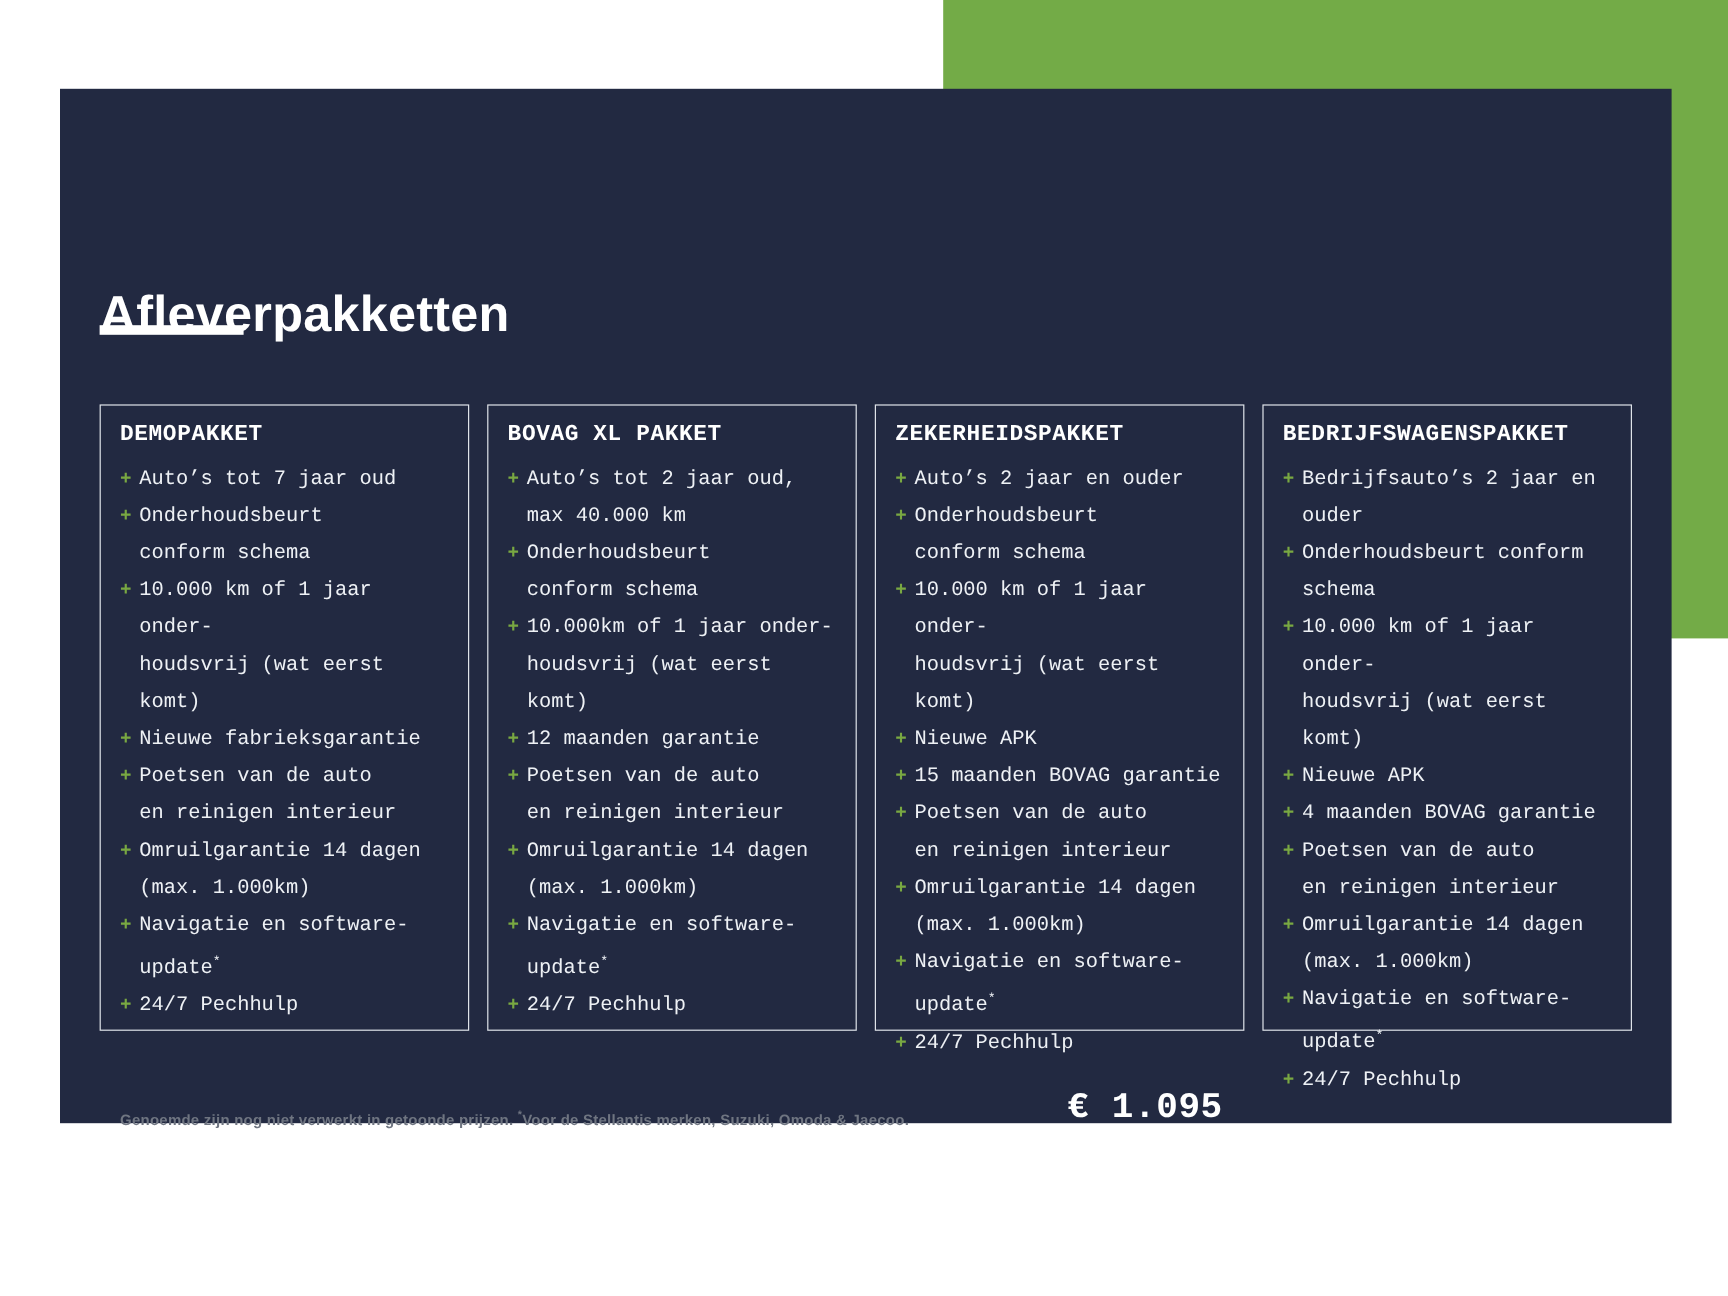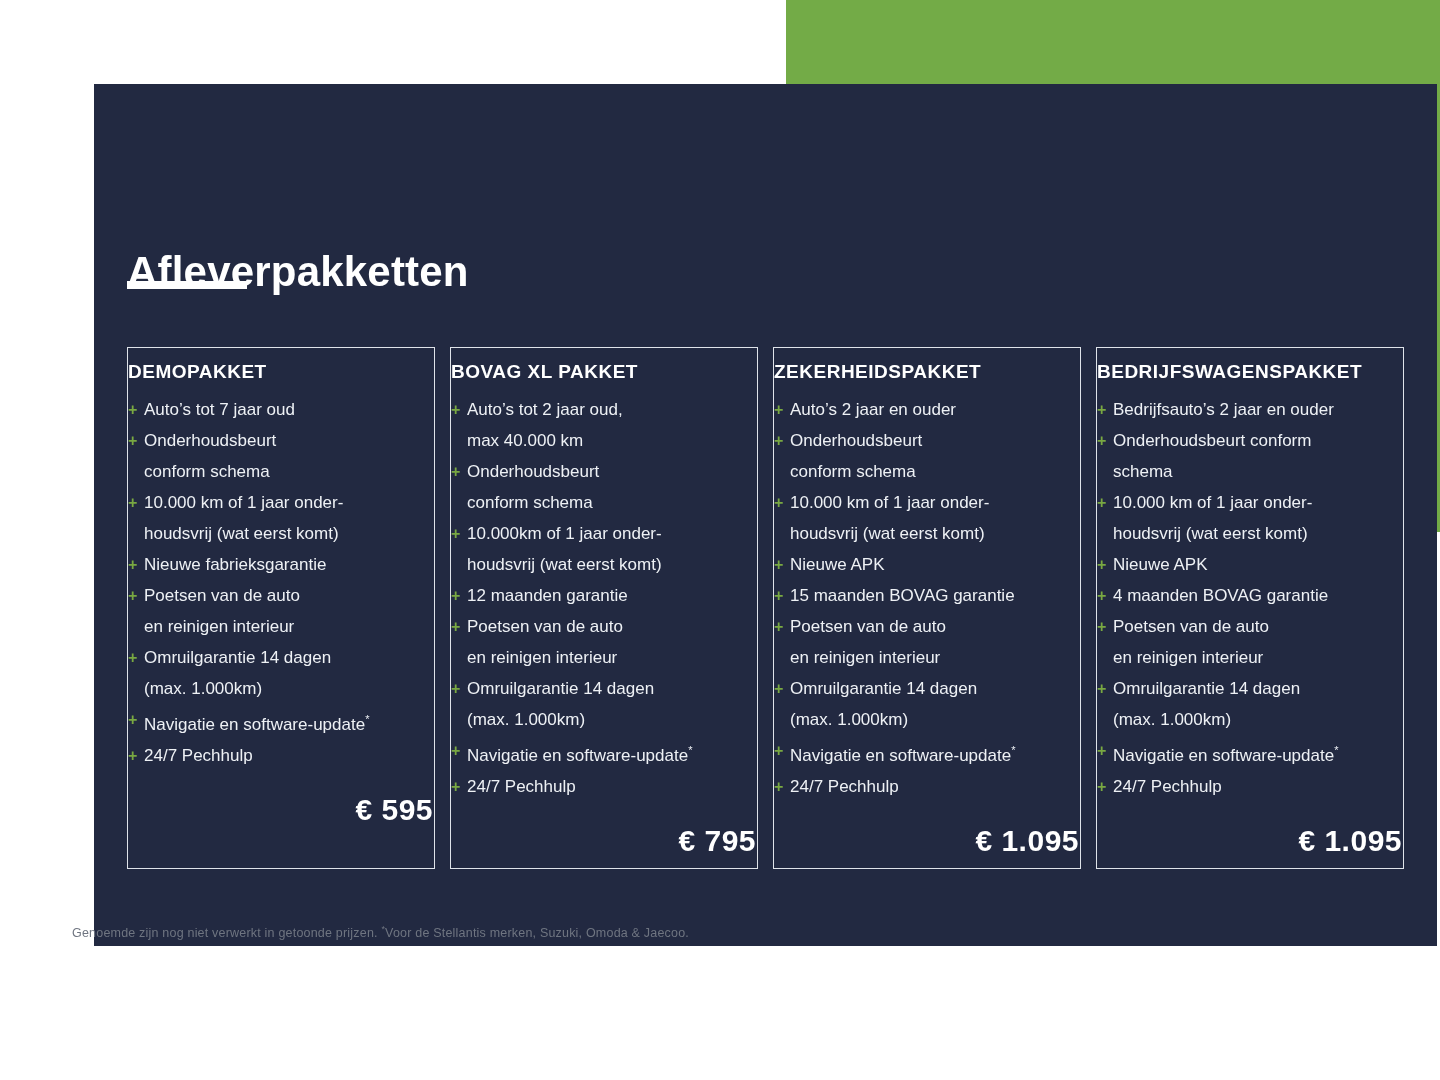--- a/index.html
+++ b/index.html
@@ -24,24 +24,23 @@
     overflow: hidden;
   }
   .green-block {
     position: absolute;
     left: 786px; top: 0;
     width: 654px; height: 532px;
     background: var(--green);
   }
   .panel {
     position: absolute;
-    left: 50px; top: 84px;
+    left: 50px; top: 74px;
     width: 1343px; height: 862px;
     background: var(--navy);
-    margin-left: 44px;
   }
   .page-title {
     position: absolute;
     left: 33px; top: 164px;
     font-size: 42px;
     font-weight: 700;
     color: var(--white);
     letter-spacing: 0.2px;
   }
   .title-underline {
@@ -53,22 +52,23 @@
   .cards {
     position: absolute;
     left: 33px; top: 263px;
     display: flex;
     gap: 15px;
   }
   .card {
     width: 308px;
     height: 522px;
     border: 1px solid var(--card-border);
-    padding: 14px 0;
+    padding: 14px 16px;
     color: var(--item-text);
+    font-family: Liberation Mono, monospace;
   }
   .card-title {
     font-size: 19px;
     font-weight: 700;
     letter-spacing: 0.5px;
     color: var(--white);
     line-height: 20px;
   }
   .items {
     list-style: none;
@@ -90,24 +90,25 @@
     text-align: right;
     padding-right: 1px;
     font-size: 30px;
     font-weight: 700;
     color: var(--white);
     letter-spacing: 0.5px;
     line-height: 34px;
   }
   .footnote {
     position: absolute;
-    left: 72px; top: 924px;
+    left: 100px; top: 924px;
     font-size: 12.5px;
     color: var(--footnote);
     letter-spacing: 0.2px;
+    font-weight: bold;
   }
   .footnote sup { font-size: 9px; }
 </style>
 </head>
 <body>
 
 <div class="stage">
   <div class="green-block"></div>
   <div class="panel">
     <h1 class="page-title">Afleverpakketten</h1>
@@ -142,21 +143,20 @@
             </li>
             <li class="item">
               <span class="plus">+</span>
               <span class="item-text">Navigatie en software-update<sup>*</sup></span>
             </li>
             <li class="item">
               <span class="plus">+</span>
               <span class="item-text">24/7 Pechhulp</span>
             </li>
           </ul>
-    <div class="price">€ 595</div>
   </section>
 
   <section class="card">
     <h2 class="card-title">BOVAG XL PAKKET</h2>
     <ul class="items">
             <li class="item">
               <span class="plus">+</span>
               <span class="item-text">Auto’s tot 2 jaar oud,<br>max 40.000 km</span>
             </li>
             <li class="item">
@@ -181,21 +181,20 @@
             </li>
             <li class="item">
               <span class="plus">+</span>
               <span class="item-text">Navigatie en software-update<sup>*</sup></span>
             </li>
             <li class="item">
               <span class="plus">+</span>
               <span class="item-text">24/7 Pechhulp</span>
             </li>
           </ul>
-    <div class="price">€ 795</div>
   </section>
 
   <section class="card">
     <h2 class="card-title">ZEKERHEIDSPAKKET</h2>
     <ul class="items">
             <li class="item">
               <span class="plus">+</span>
               <span class="item-text">Auto’s 2 jaar en ouder</span>
             </li>
             <li class="item">

